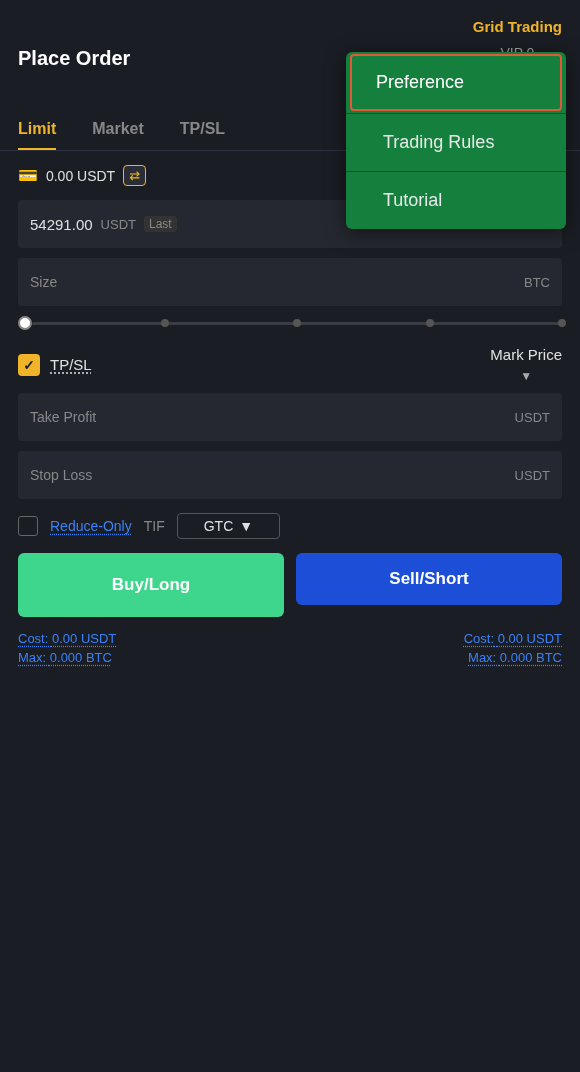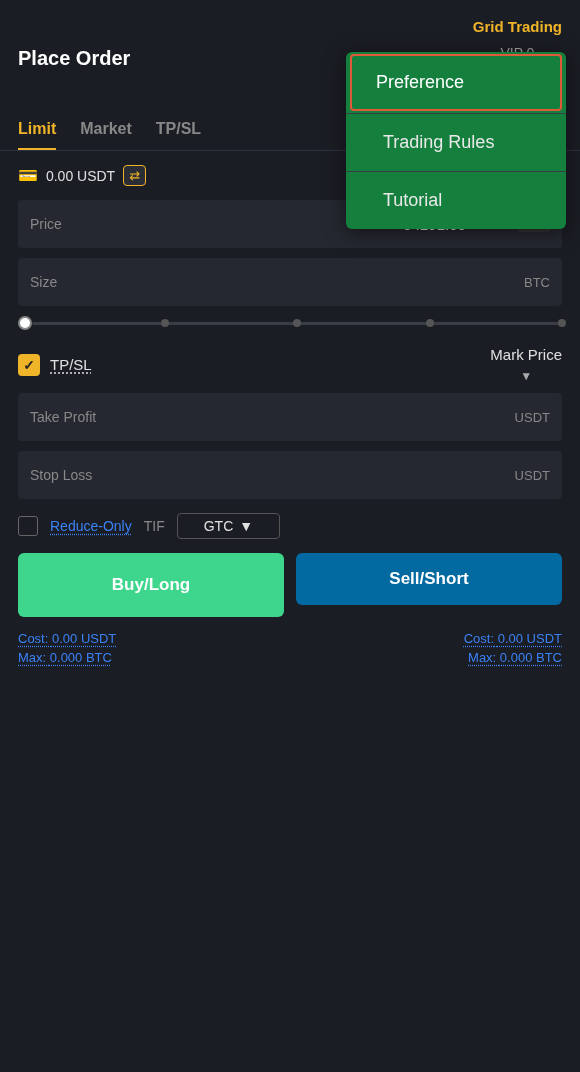--- a/index.html
+++ b/index.html
@@ -77,21 +77,21 @@
     .dropdown-divider {
       height: 1px;
       background: #3a3d45;
       margin: 0 0;
     }
 
     
     .tabs {
       display: flex;
       padding: 4px 18px 0 18px;
-      gap: 24px;
+      gap: 36px;
       border-bottom: 1px solid #2e3140;
     }
     .tab {
       padding: 8px 0 10px 0;
       font-size: 16px;
       font-weight: 600;
       cursor: pointer;
       color: #888;
     }
     .tab.active {
@@ -286,21 +286,21 @@
       border: none;
       border-radius: 6px;
       color: #fff;
       font-size: 17px;
       font-weight: 700;
       cursor: pointer;
     }
     .btn-sell {
       flex: 1;
       height: 52px;
-      background: #0369a1;
+      background: #1d4ed8;
       border: none;
       border-radius: 6px;
       color: #fff;
       font-size: 17px;
       font-weight: 700;
       cursor: pointer;
     }
 
     
     .cost-row {
@@ -358,21 +358,20 @@
 
 <div class="form-area">
 
   <div class="balance-row">
     <span class="balance-icon">💳</span>
     <span class="balance-value">0.00 USDT</span>
     <button class="transfer-btn">⇄</button>
   </div>
 
   <div class="input-row">
-    <span class="input-label">Price</span>
     <span class="input-value">54291.00</span>
     <span class="input-unit">USDT</span>
     <span class="input-tag">Last</span>
   </div>
 
   <div class="input-row">
     <span class="input-label">Size</span>
     <span class="input-value"></span>
     <span class="input-unit">BTC</span>
   </div>

